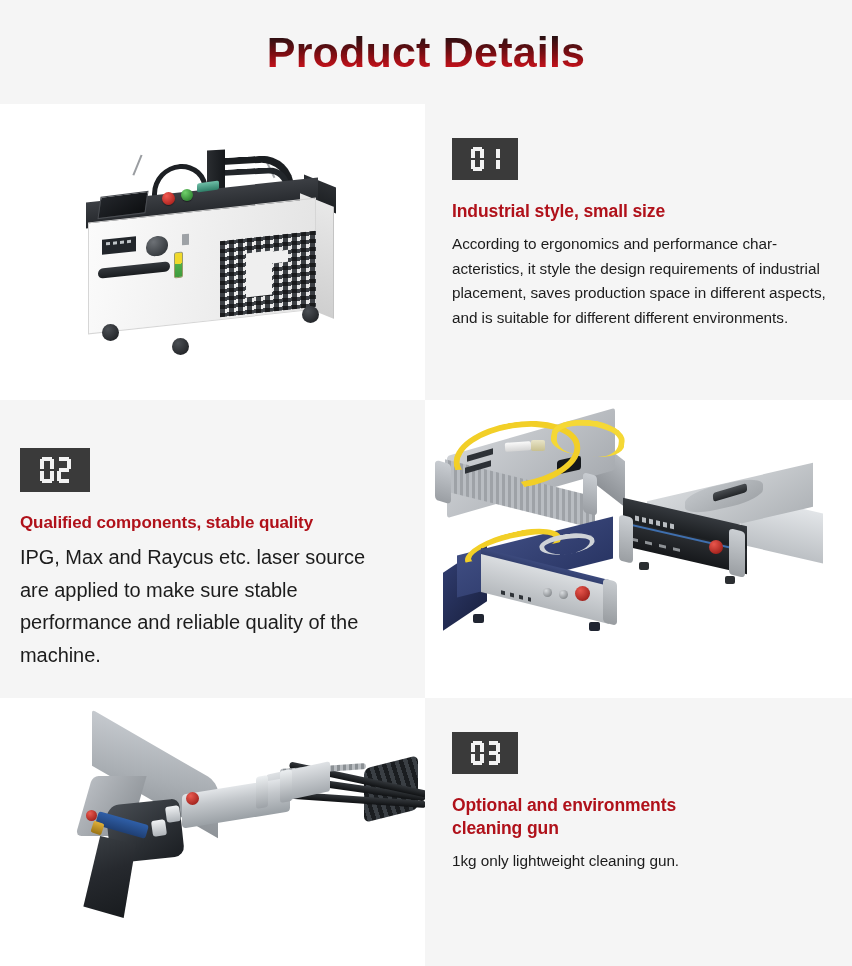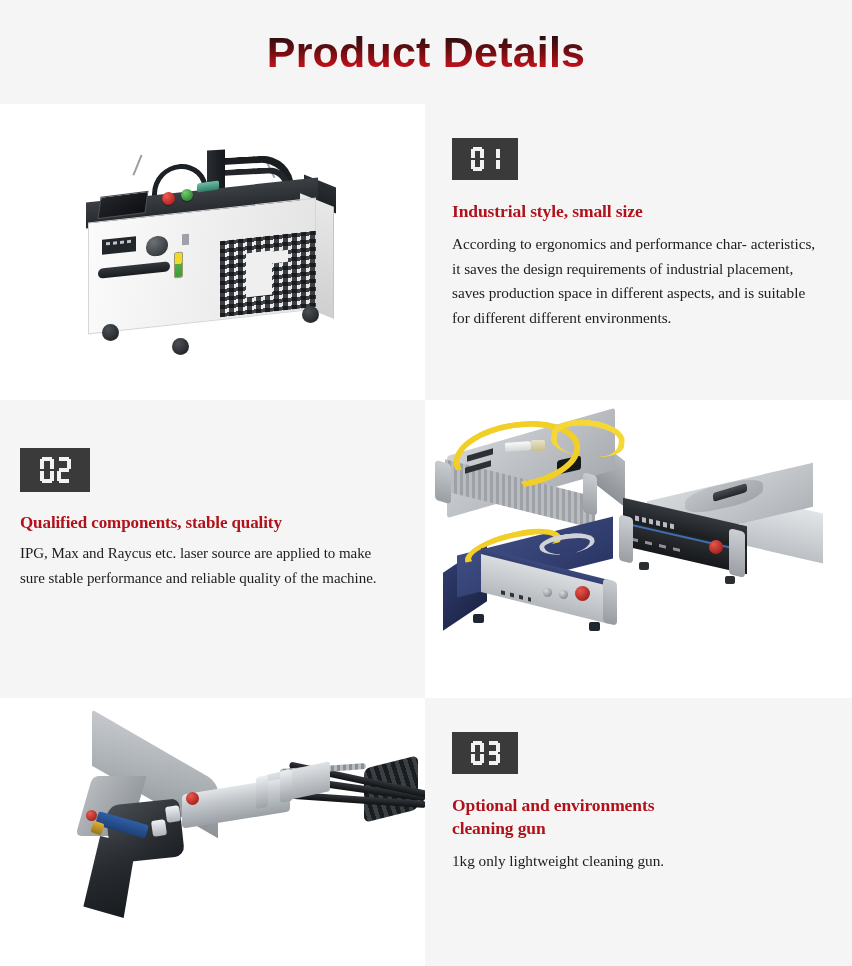--- a/index.html
+++ b/index.html
@@ -25,21 +25,21 @@
     letter-spacing:.2px;
     background:linear-gradient(to bottom,#1a1012 0%,#2a1012 18%,#7a0d12 52%,#c4121b 80%,#cf1a22 100%);
     -webkit-background-clip:text;
     background-clip:text;
     color:transparent;
     -webkit-text-fill-color:transparent;
   }
 
   
   .row{ display:flex; width:852px; }
-  .cell{ position:relative; overflow:hidden;font-family:Liberation Serif, serif; }
+  .cell{ position:relative; overflow:hidden; }
   .cell.img{  width:425px; background:#ffffff; }
   .cell.text{ width:427px; background:#f5f5f5; }
   .row.flip .cell.img{  order:2; width:427px; }
   .row.flip .cell.text{ order:1; width:425px; }
 
   .r1{ height:296px; }
   .r2{ height:298px; }
   .r3{ height:268px; }
 
   
@@ -81,21 +81,21 @@
     margin-bottom:9px;
     letter-spacing:-.1px;
   }
   .row.flip .sub-head{ font-size:17px; margin-bottom:7px; }
   .body-txt{
     color:#1c1c1c;
     font-size:15.3px;
     line-height:1.62;
     letter-spacing:-.05px;
   }
-  .row.flip .body-txt{ font-size:15px; line-height:1.63; }
+  .row.flip .body-txt{ font-size:20px; line-height:1.63; }
 
   
   .art{ position:absolute; inset:0; }
 
   
   .mach{ position:absolute; left:64px; top:44px; width:300px; height:205px; }
   .mach-body{
     position:absolute; left:24px; top:62px; width:228px; height:112px;
     background:linear-gradient(100deg,#fbfbfb 0%,#f1f1f1 42%,#e3e3e3 100%);
     border:1px solid #d6d6d6;
@@ -540,21 +540,21 @@
             </div>
             <div class="lcd">
               <span class="seg-tr"></span>
               <span class="seg-br"></span>
             </div>
           </div>
         </div>
         <div class="sub-head">Industrial style, small size</div>
         <div class="body-txt">
           <span>According to ergonomics and performance char-</span>
-          <span>acteristics, it saves the design requirements of</span>
+          <span>acteristics, it style the design requirements of</span>
           <span>industrial placement, saves production space</span>
           <span>in different aspects, and is suitable for different</span>
           <span>different environments.</span>
         </div>
       </div>
     </div>
   </div>
 
   <div class="row r2 flip">
 

